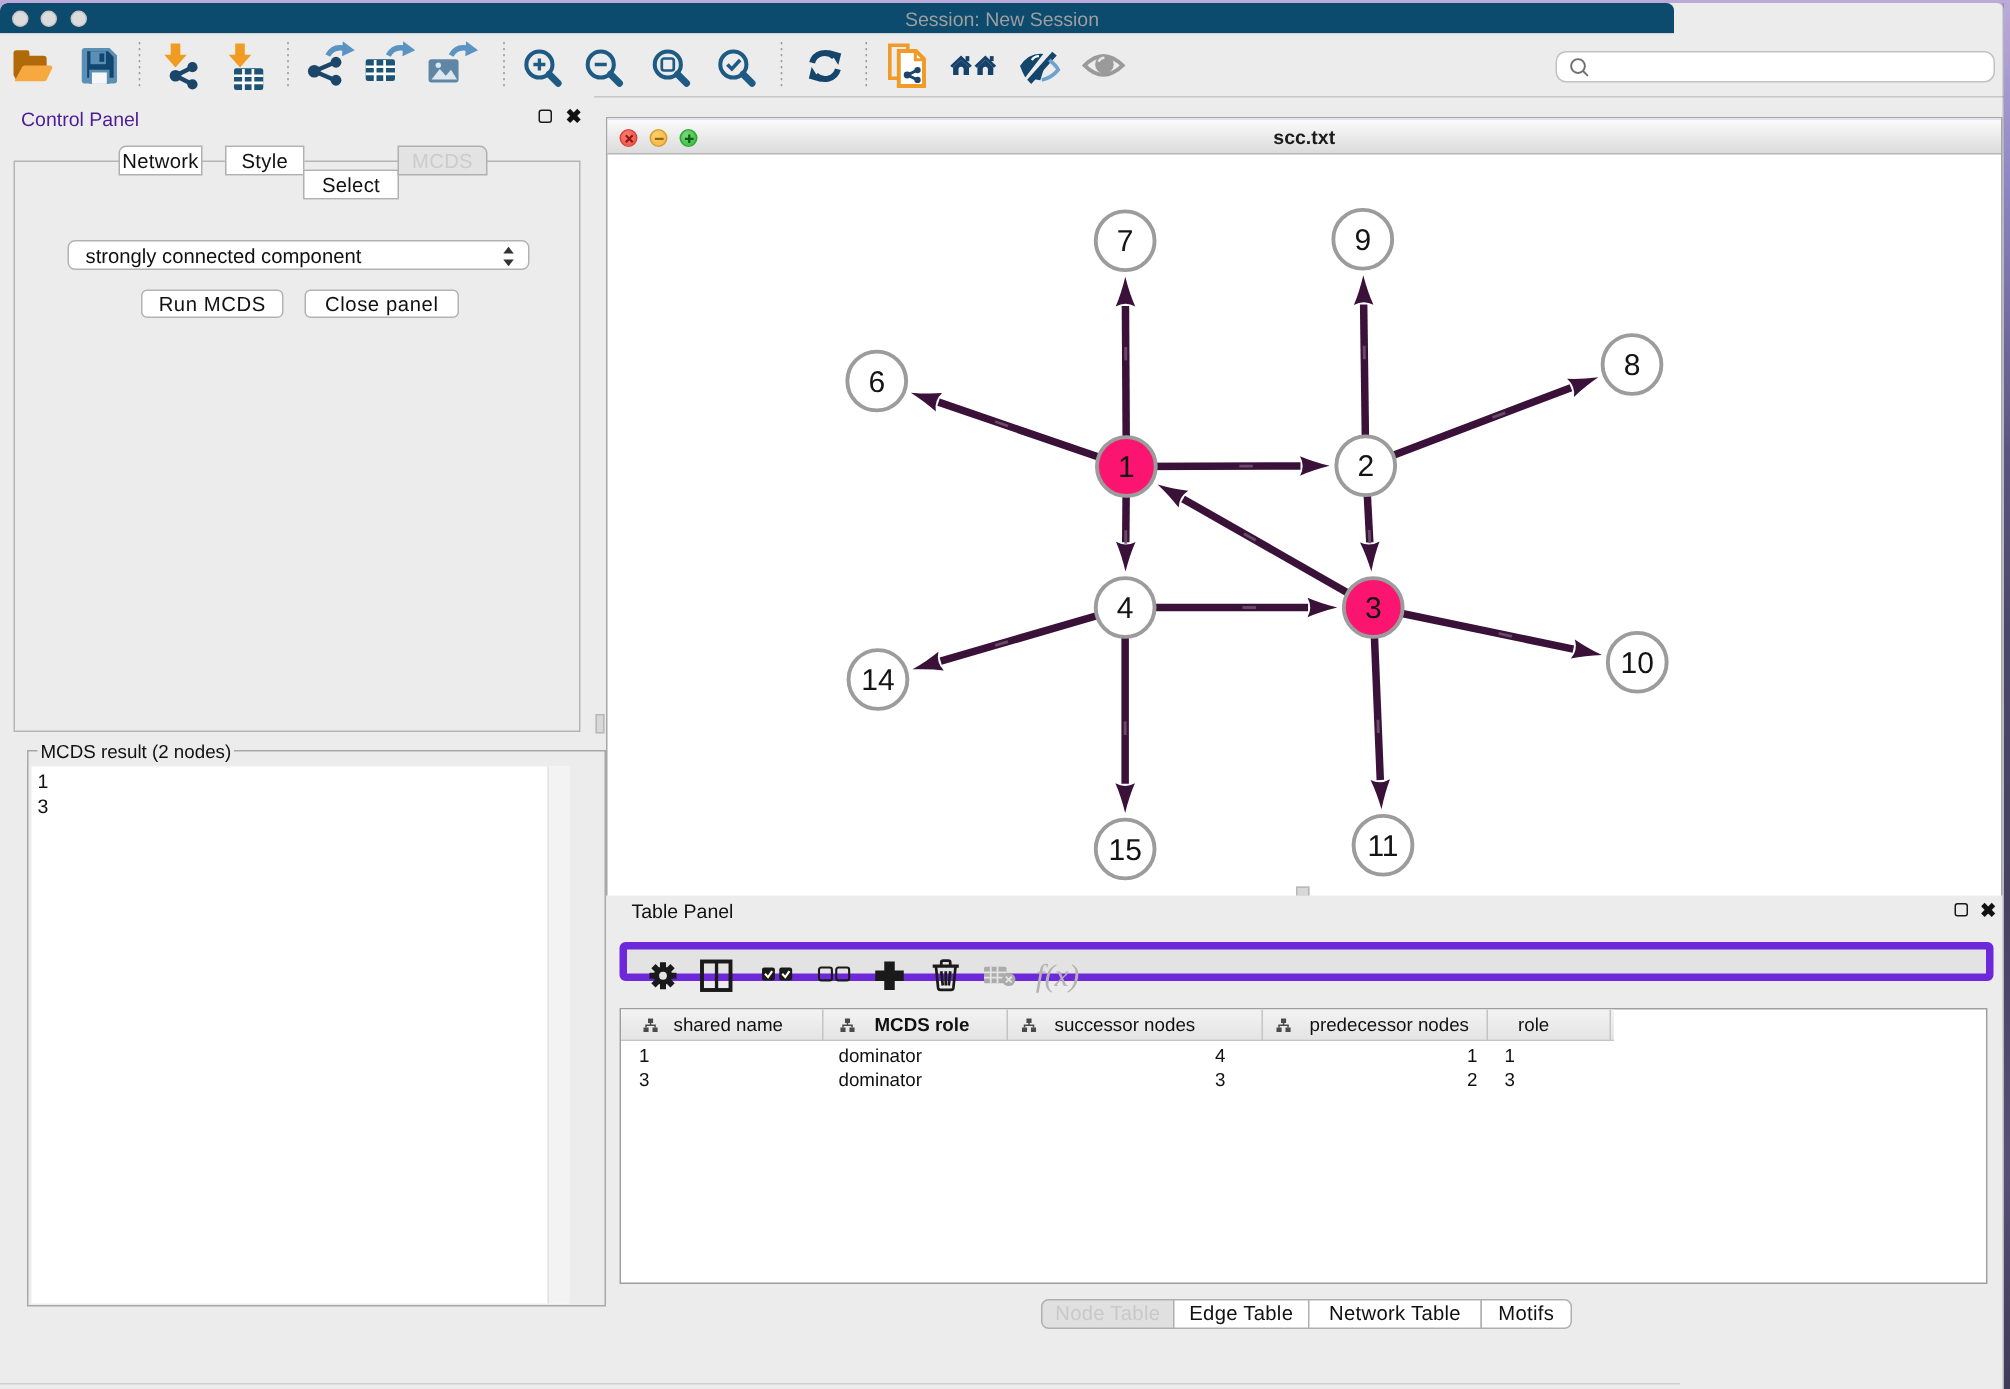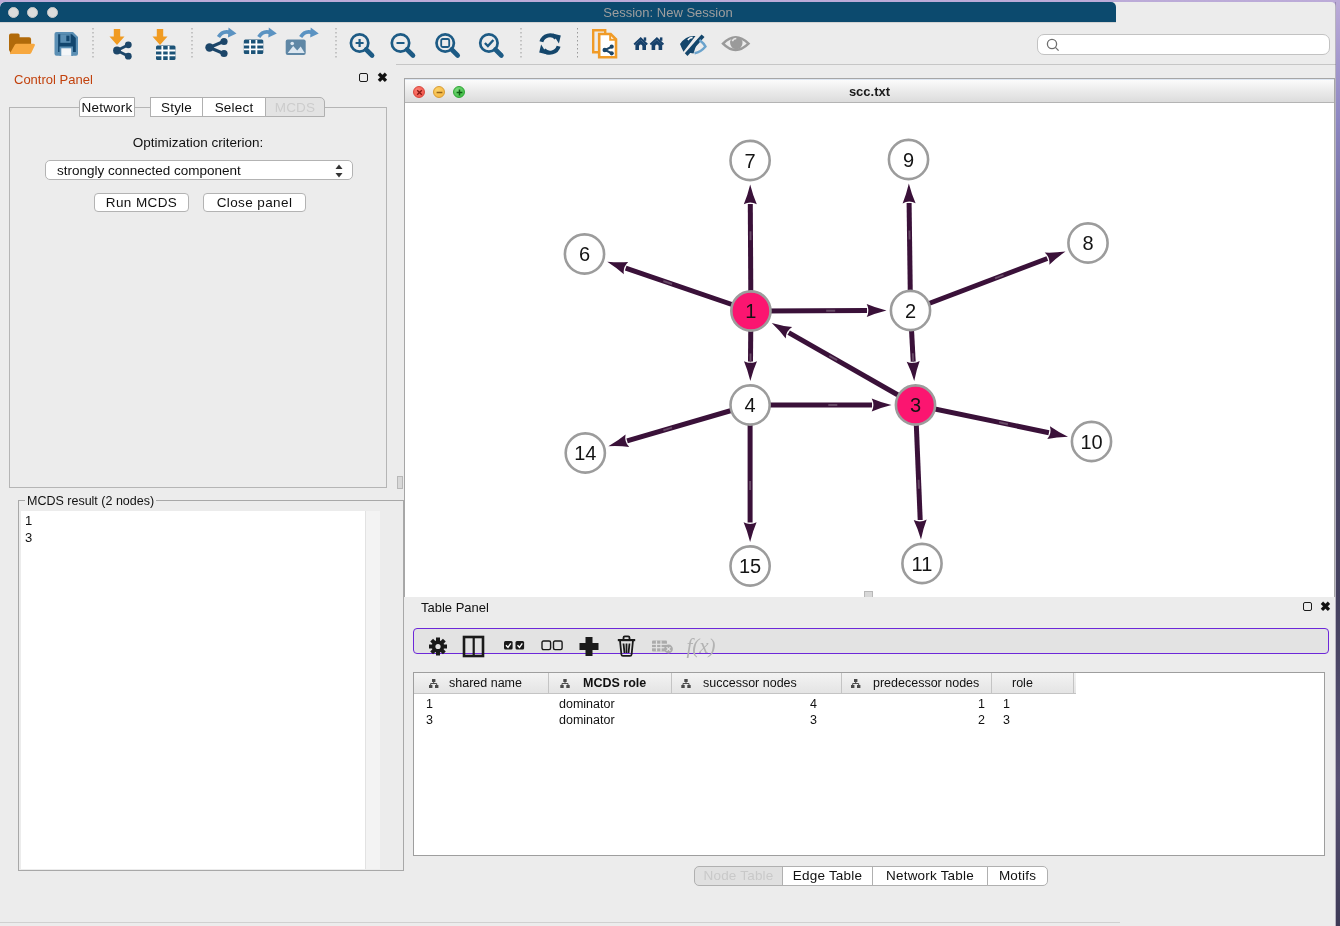--- a/index.html
+++ b/index.html
@@ -8,21 +8,21 @@
 .abs { position:absolute; }
 #app { position:absolute; left:0; top:2px; width:1336px; height:924px; background:#ececec; border-radius:5px 5px 0 0; overflow:hidden; }
 #titlebar { position:absolute; left:0; top:0; width:1116px; height:21px; background:#0c4a6e; border-bottom:1px solid #d3d3d3; border-radius:5px 5px 0 0;}
 .tl { position:absolute; top:5px; width:11px; height:11px; border-radius:50%; background:#dcdcdc; border:1px solid #c6c6c6; }
 #wintitle { position:absolute; top:3px; left:0; width:1336px; text-align:center; font-size:13px; color:#9e9e9e; }
 #toolbar { position:absolute; left:0; top:21px; width:1336px; height:42px; background:#ececec; border-bottom:1px solid #c6c6c6; }
 #searchbox { position:absolute; left:1037px; top:11px; width:293px; height:21px; background:#fff; border:1px solid #c2c2c2; border-radius:7px; }
 
 
 #cpanel { position:absolute; left:0; top:62px; width:396px; height:826px; background:#ececec; }
-#cptitle { position:absolute; left:14px; top:8px; font-size:13px; color:#c2410c; }
+#cptitle { position:absolute; left:14px; top:8px; font-size:13px; color:#4c1d95; }
 .flbox { position:absolute; width:9px; height:9px; border:1.6px solid #1a1a1a; border-radius:2px; }
 .xicon { position:absolute; font-size:13px; color:#111; font-weight:bold; }
 .tab { position:absolute; top:33px; z-index:2; height:20px; border:1px solid #b0b0b0; background:#fff; color:#111; font-size:13.5px; text-align:center; line-height:19px; letter-spacing:0.2px;}
 #tabc { position:absolute; left:9px; top:43px; width:378px; height:381px; border:1px solid #b5b5b5; }
 #optlabel { position:absolute; left:0; top:71px; width:396px; text-align:center; font-size:13.5px; color:#111; }
 #dropdown { position:absolute; left:45px; top:96px; width:308px; height:20px; background:#fff; border:1px solid #b3b3b3; border-radius:5px; font-size:13.5px; color:#111; line-height:19px; padding-left:11px; }
 .btn { position:absolute; top:129px; height:19px; background:#fff; border:1px solid #b3b3b3; border-radius:4px; font-size:13.5px; color:#111; text-align:center; line-height:17px; letter-spacing:0.4px; }
 #fieldset { position:absolute; left:18px; top:436px; width:386px; height:371px; border:1px solid #a8a8a8; }
 #fslegend { position:absolute; left:6px; top:-7px; background:#ececec; font-size:12.5px; color:#111; padding:0 2px; }
 #fswhite { position:absolute; left:2px; top:10px; width:358px; height:358px; background:#fff; }
@@ -31,21 +31,21 @@
 
 
 #netwin { position:absolute; left:404px; top:76px; width:931px; height:527px; background:#fff; border:1px solid #a6a6a6; }
 #nettitle { position:absolute; left:0; top:0; width:929px; height:24px; background:linear-gradient(180deg,#fdfdfd 0%,#ededed 45%,#dcdcdc 100%); border-bottom:1px solid #b4b4b4; box-shadow:inset 0 1px 0 #dde6f2; }
 .mtl { position:absolute; top:7px; width:12px; height:12px; border-radius:50%; } .mtl svg { display:block; margin:0 auto; }
 #netname { position:absolute; top:5px; left:0; width:929px; text-align:center; font-size:13px; font-weight:bold; color:#1a1a1a; }
 
 
 #tpanel { position:absolute; left:404px; top:595px; width:932px; height:292px; background:#ececec; }
 #tptitle { position:absolute; left:17px; top:3px; font-size:13px; color:#111; }
-#ttoolbar { position:absolute; left:9px; top:31px; width:916px; height:26px; background:#e3e3e3; border:1px solid #6d28d9; border-radius:4px; }
+#ttoolbar { position:absolute; left:9px; top:31px; width:916px; height:26px; background:#e3e3e3; border:5px solid #6d28d9; border-radius:4px; }
 #ttable { position:absolute; left:9px; top:75px; width:912px; height:184px; background:#fff; border:1px solid #9e9e9e; }
 #thead { position:absolute; left:0; top:0; width:662px; height:21px; background:linear-gradient(180deg,#f3f3f3,#e4e4e4); border-bottom:1px solid #c4c4c4; }
 .hsep { position:absolute; top:0; height:21px; width:0; border-left:1px solid #c4c4c4; }
 .htxt { position:absolute; top:3px; font-size:12.5px; color:#111; }
 .cell { position:absolute; font-size:12.5px; color:#111; }
 .btab { position:absolute; top:269px; height:20px; border:1px solid #b0b0b0; background:#fff; color:#111; font-size:13.5px; text-align:center; line-height:18px; letter-spacing:0.2px; }
 
 
 #statusbar { position:absolute; left:0; top:920px; width:1120px; height:37px; background:#ececec; border-top:1px solid #d0d0d0; }
 #memory { position:absolute; right:8px; top:8px; width:74px; height:23px; background:#f5f5f5; border:1px solid #9a9a9a; font-size:12px; color:#111; }
@@ -217,24 +217,23 @@
         </svg>
       </div>
   </div>
 
   <div id="cpanel">
     <div id="cptitle">Control Panel</div>
     <div class="flbox" style="left:359px; top:9px;"></div>
     <div class="xicon" style="left:377px; top:6px;">✖</div>
     <div class="tab" style="left:79px;  width:56px; border-radius:5px 0 0 0;">Network</div>
     <div class="tab" style="left:150px; width:53px;">Style</div>
-    <div class="tab" style="left:202px; width:64px;">Select</div>
+    <div class="tab" style="left:202px; width:64px;margin-top:16px;">Select</div>
     <div class="tab" style="left:265px; width:60px; background:#e3e3e3; color:#ccc; border-radius:0 5px 0 0;">MCDS</div>
     <div id="tabc"></div>
-    <div id="optlabel">Optimization criterion:</div>
     <div id="dropdown">strongly connected component
       <svg width="12" height="14" style="position:absolute; right:7px; top:3px;" viewBox="0 0 12 14">
           <path d="M6 0.5 L9.5 5 H2.5 Z" fill="#333"></path>
           <path d="M6 13.5 L9.5 9 H2.5 Z" fill="#333"></path>
         </svg>
     </div>
     <div class="btn" style="left:94px; width:95px;">Run MCDS</div>
     <div class="btn" style="left:203px; width:103px;">Close panel</div>
     <div id="fieldset">
       <div id="fslegend">MCDS result (2 nodes)</div>

